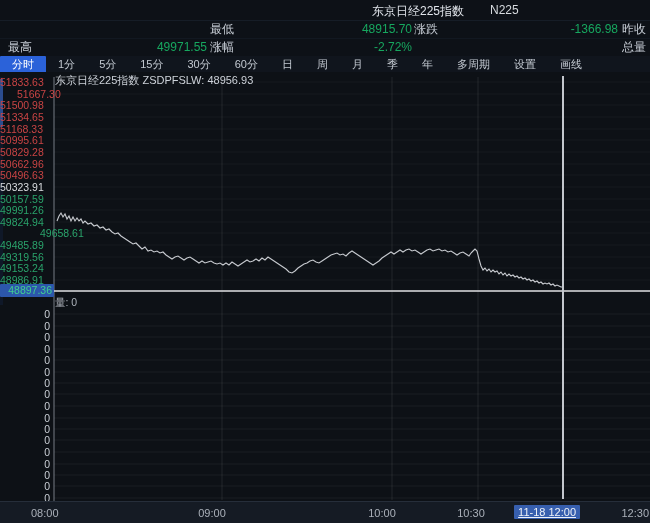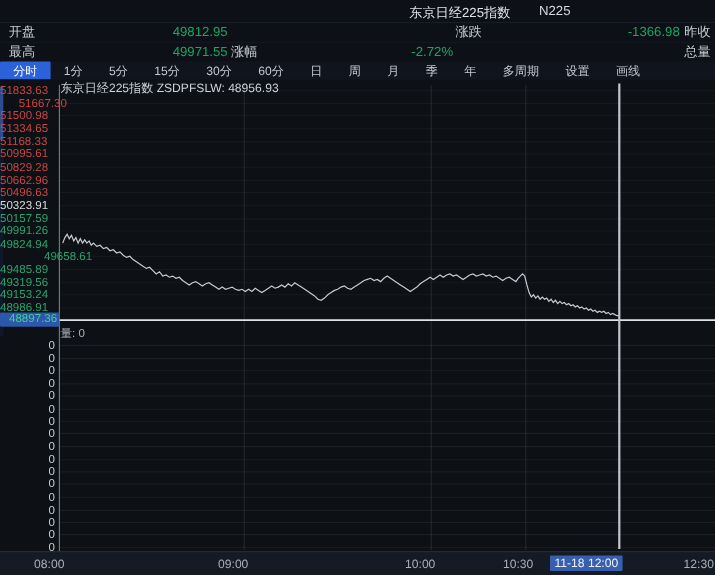--- a/index.html
+++ b/index.html
@@ -39,23 +39,23 @@
 </style>
 </head>
 <body>
 
 <div class="titlebar">
   <span class="wtitle">东京日经225指数</span>
   <span class="wsymbol">N225</span>
 </div>
 
 <div class="inforow" id="row1">
-  <div class="cell c1">
-    <span class="lbl">开盘</span>
-    <span class="val">49812.95</span>
+  <div class="cell c2">
+    <span class="lbl">最低</span>
+    <span class="val">48915.70</span>
   </div>
   <div class="cell c3">
     <span class="lbl">涨跌</span>
     <span class="val">-1366.98</span>
   </div>
   <div class="cell c4">
     <span class="lbl">昨收</span>
   </div>
 </div>
 
@@ -176,15 +176,15 @@
     <div class="vlab" style="top: 397px;">0</div>
     <div class="vlab" style="top: 408px;">0</div>
     <div class="vlab" style="top: 420px;">0</div>
   </div>
 
 <div class="time-axis">
     <span class="tlab" style="left: 31px;">08:00</span>
     <span class="tlab" style="left: 212px; transform: translateX(-50%);">09:00</span>
     <span class="tlab" style="left: 382px; transform: translateX(-50%);">10:00</span>
     <span class="tlab" style="left: 471px; transform: translateX(-50%); text-align: right;">10:30</span>
-    <span class="tlab thl" style="right: 84px;">11-18 12:00</span>
+    <span class="tlab thl" style="right: 70px; text-decoration: underline;">11-18 12:00</span>
     <span class="tlab" style="right: 1px;">12:30</span>
   </div>
 
 </body></html>

